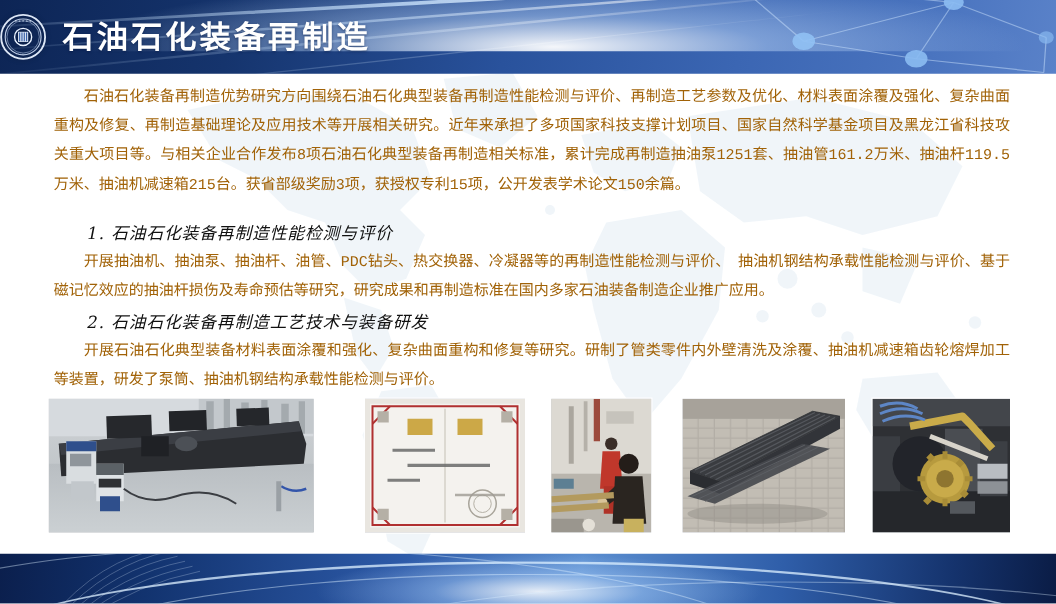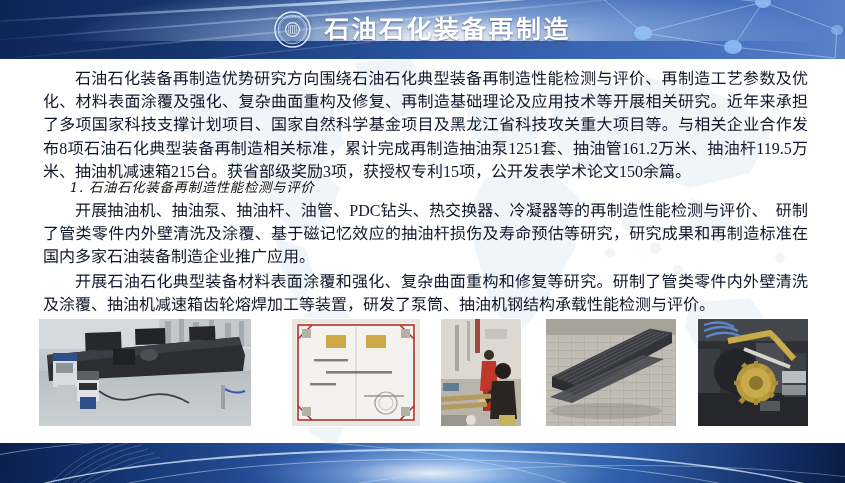--- a/index.html
+++ b/index.html
@@ -39,42 +39,42 @@
     background:linear-gradient(90deg,rgba(255,255,255,0) 0%,rgba(205,230,255,.85) 40%,rgba(255,255,255,.95) 65%,rgba(255,255,255,0) 100%);
   }
   .st1{left:-6%;top:-4px;width:112%;transform:rotate(-3.2deg);height:3px;opacity:.9;}
   .st2{left:-6%;top:10px;width:100%;transform:rotate(-4.4deg);height:2px;opacity:.55;}
   .st3{left:-6%;top:26px;width:90%;transform:rotate(-5.6deg);height:2px;opacity:.35;}
   .st4{left:-4%;top:46px;width:85%;transform:rotate(-6.2deg);height:1px;opacity:.25;}
   .hdr-net{position:absolute;right:0;top:0;width:260px;height:59px;opacity:.85;pointer-events:none;}
 
   .hdr-center{
     position:absolute;left:0;top:0;width:845px;height:59px;
-    display:flex;align-items:center;justify-content:center;gap:13px;
+    display:flex;align-items:center;gap:13px;
   }
   .emblem{
     width:37px;height:37px;flex:0 0 auto;position:relative;
     filter:drop-shadow(0 0 2px rgba(0,0,0,.25));
   }
   .hdr-title{
     color:#ffffff;font-size:25px;font-weight:700;letter-spacing:2.4px;
     font-family:"DejaVu Sans","Liberation Sans",sans-serif;
     text-shadow:0 1px 2px rgba(0,20,60,.55);
     white-space:nowrap;line-height:1;padding-bottom:1px;
   }
 
   
   .content{
     position:absolute;left:0;top:59px;width:845px;height:384px;
   }
 
   .para{
     position:absolute;left:43px;width:765px;
-    font-family:Liberation Serif, serif;
-    color:#0f172a;font-size:16px;line-height:23.2px;
+    font-family:Liberation Mono, monospace;
+    color:#a16207;font-size:12px;line-height:23.2px;
     text-align:justify;text-justify:inter-ideograph;
     text-indent:2em;
   }
   .para-intro{top:8px;}
   .sec-head{
     position:absolute;left:43px;width:765px;
     font-family:"DejaVu Serif","Liberation Serif",serif;
     color:#111111;font-size:13.4px;line-height:20px;font-weight:400;
     font-style:italic;letter-spacing:.7px;text-indent:2em;
   }
@@ -209,22 +209,23 @@
       </div>
       <div class="hdr-title">石油石化装备再制造</div>
     </div>
   </div>
 
   <div class="content">
 
     <div class="para para-intro">石油石化装备再制造优势研究方向围绕石油石化典型装备再制造性能检测与评价、再制造工艺参数及优化、材料表面涂覆及强化、复杂曲面重构及修复、再制造基础理论及应用技术等开展相关研究。近年来承担了多项国家科技支撑计划项目、国家自然科学基金项目及黑龙江省科技攻关重大项目等。与相关企业合作发布8项石油石化典型装备再制造相关标准，累计完成再制造抽油泵1251套、抽油管161.2万米、抽油杆119.5万米、抽油机减速箱215台。获省部级奖励3项，获授权专利15项，公开发表学术论文150余篇。</div>
 
     <div class="sec-head head1">1.  石油石化装备再制造性能检测与评价</div>
-    <div class="para body1">开展抽油机、抽油泵、抽油杆、油管、PDC钻头、热交换器、冷凝器等的再制造性能检测与评价、　研制了管类零件内外壁清洗及涂覆、基于磁记忆效应的抽油杆损伤及寿命预估等研究，研究成果和再制造标准在国内多家石油装备制造企业推广应用。</div>
-
+    <div class="para body1">开展抽油机、抽油泵、抽油杆、油管、PDC钻头、热交换器、冷凝器等的再制造性能检测与评价、　抽油机钢结构承载性能检测与评价、基于磁记忆效应的抽油杆损伤及寿命预估等研究，研究成果和再制造标准在国内多家石油装备制造企业推广应用。</div>
+
+    <div class="sec-head head2">2.  石油石化装备再制造工艺技术与装备研发</div>
     <div class="para body2">开展石油石化典型装备材料表面涂覆和强化、复杂曲面重构和修复等研究。研制了管类零件内外壁清洗及涂覆、抽油机减速箱齿轮熔焊加工等装置，研发了泵筒、抽油机钢结构承载性能检测与评价。</div>
   </div>
 
   <div class="gallery">
 
     <div class="photo ph1">
       <svg viewBox="0 0 212 107" xmlns="http://www.w3.org/2000/svg" aria-hidden="true">
         <defs>
           <linearGradient id="g1w" x1="0" y1="0" x2="0" y2="1">
             <stop offset="0" stop-color="#cfd3d6"></stop>

